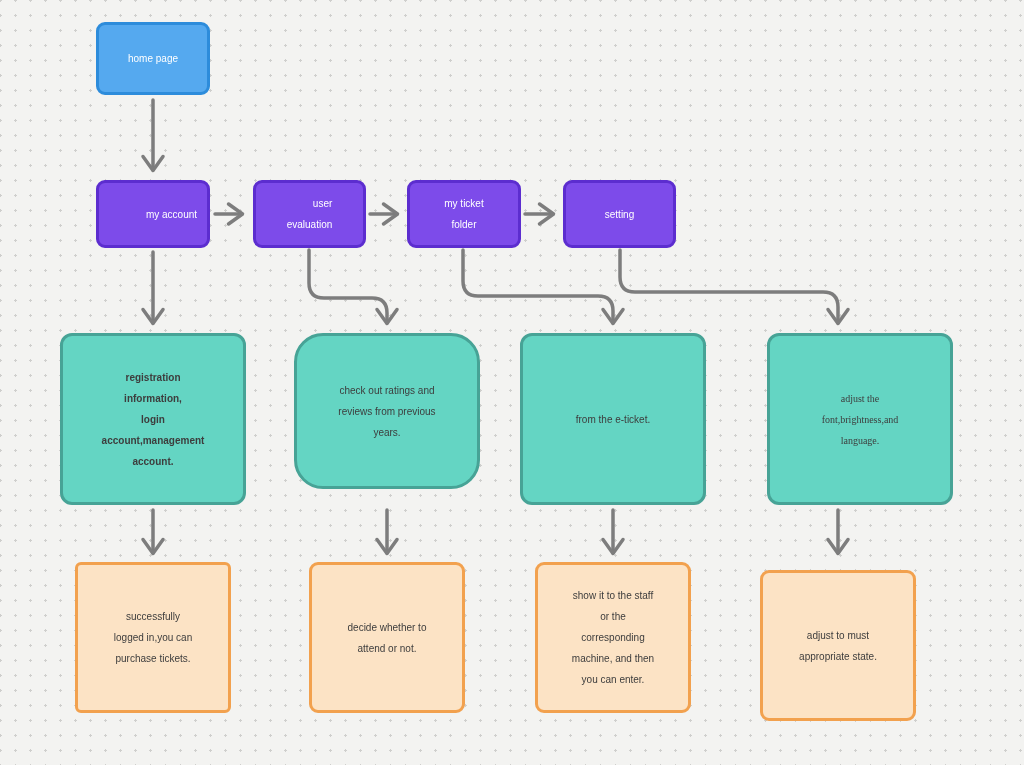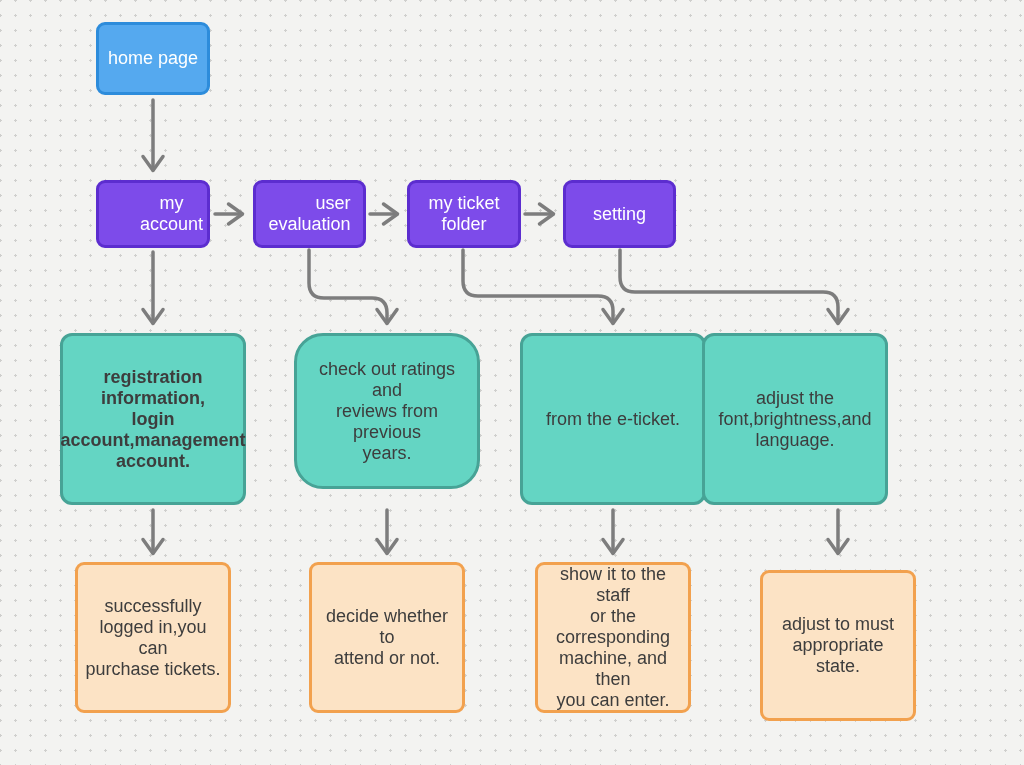--- a/index.html
+++ b/index.html
@@ -16,21 +16,21 @@
   }
   .connector-layer{position:absolute;left:0;top:0;pointer-events:none;}
   .arrow-stroke{stroke:var(--arrow,#7d7d7d);fill:none;}
   .connector{stroke:var(--arrow,#7d7d7d);fill:none;stroke-width:3.5;stroke-linecap:round;}
 
   .node{
     position:absolute;box-sizing:border-box;
     display:flex;align-items:center;justify-content:center;
     text-align:center;border-radius:9px;
   }
-  .node-label{white-space:pre-line;font-size:18px;line-height:21px;padding:0 6px;}
+  .node-label{white-space:pre-line;font-size:10px;line-height:21px;padding:0 6px;}
 
   .node-blue{
     background:var(--blue-fill,#55a9ef);
     border:3px solid var(--blue-border,#2d8cdb);
     color:var(--text-light,#ffffff);
   }
   .node-purple{
     background:var(--purple-fill,#7d4bea);
     border:3px solid var(--purple-border,#5c2dcf);
     color:var(--text-light,#ffffff);
@@ -49,23 +49,23 @@
 
   #n-home{left:96px;top:22px;width:114px;height:73px;}
   #n-account{left:96px;top:180px;width:114px;height:68px;padding-left:37px;}
   #n-evaluation{left:253px;top:180px;width:113px;height:68px;text-align:right;}
   #n-ticket{left:407px;top:180px;width:114px;height:68px;text-align:center;}
   #n-setting{left:563px;top:180px;width:113px;height:68px;}
 
   #n-teal1{left:60px;top:333px;width:186px;height:172px;font-weight:bold;}
   #n-teal2{left:294px;top:333px;width:186px;height:156px;border-radius:29px;}
   #n-teal3{left:520px;top:333px;width:186px;height:172px;}
-  #n-teal4{left:702px;top:333px;width:186px;height:172px;}
+  #n-teal4{left:767px;top:333px;width:186px;height:172px;font-family:Liberation Serif, serif;}
 
-  #n-orange1{left:75px;top:562px;width:156px;height:151px;}
+  #n-orange1{left:75px;top:562px;width:156px;height:151px;border-radius:6px;}
   #n-orange2{left:309px;top:562px;width:156px;height:151px;}
   #n-orange3{left:535px;top:562px;width:156px;height:151px;}
   #n-orange4{left:760px;top:562px;width:156px;height:151px;margin-top:8px;}
 </style>
 </head>
 <body>
 
 <div class="canvas">
 
   <svg class="connector-layer" width="1024" height="765" viewBox="0 0 1024 765">

